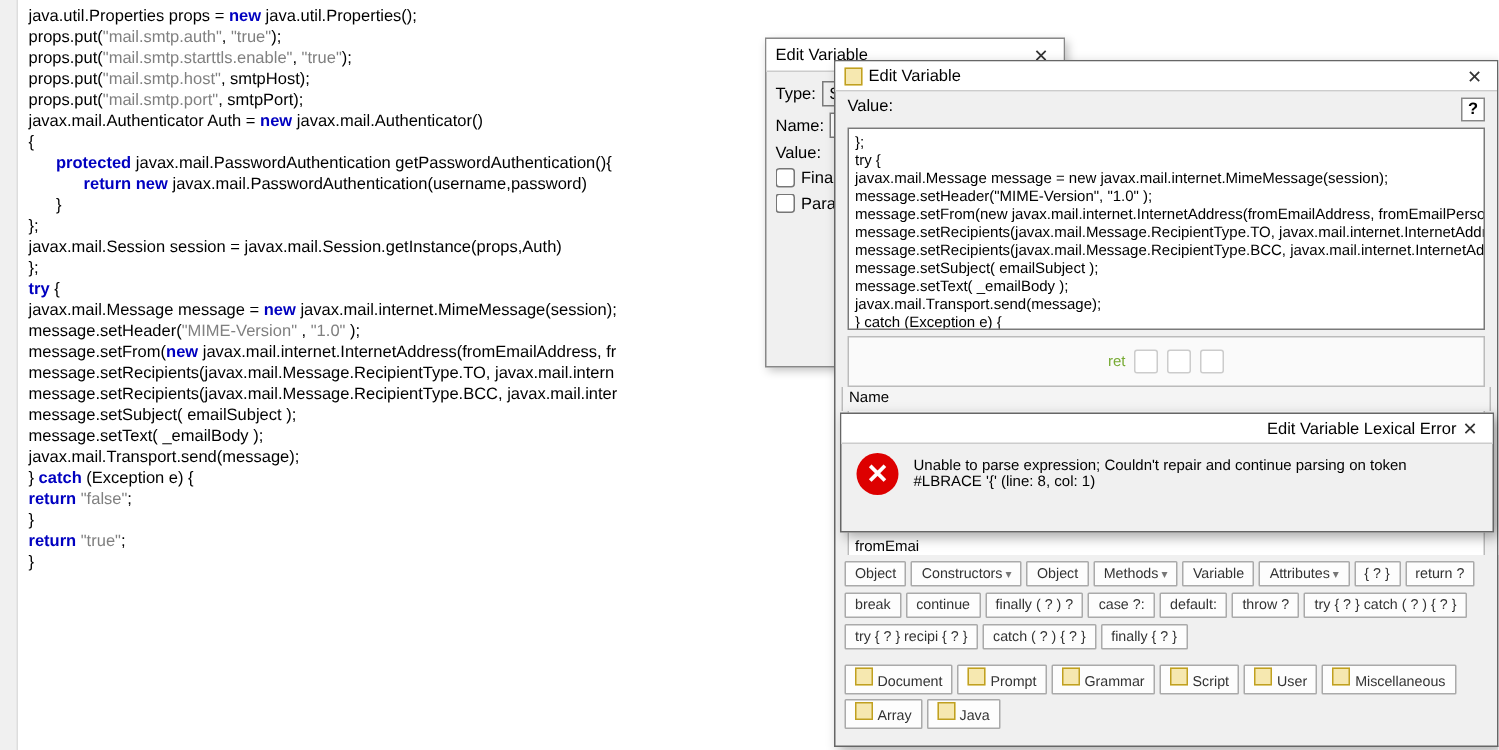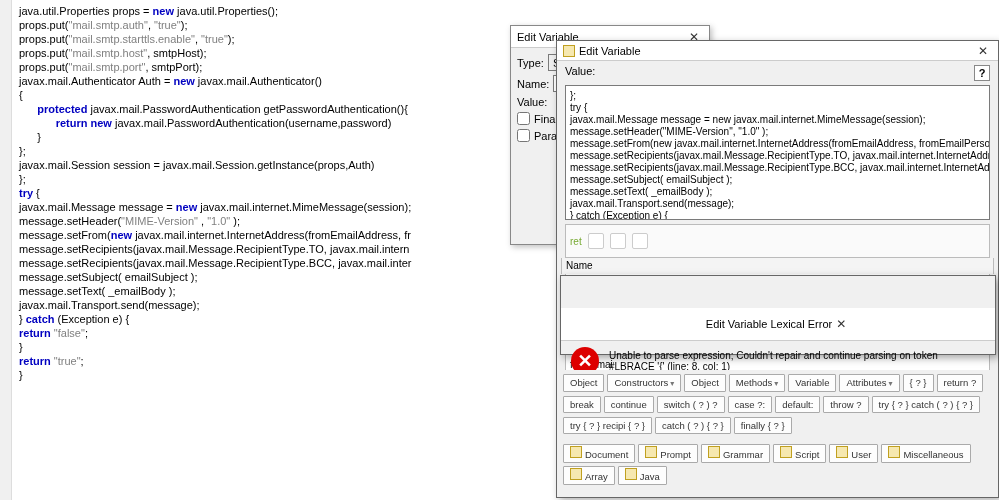--- a/index.html
+++ b/index.html
@@ -11,28 +11,28 @@
 .dialog1 { position: absolute; left: 510px; top: 25px; width: 200px; height: 220px; background: #f0f0f0; border: 1px solid #888; box-shadow: 2px 2px 6px rgba(0,0,0,.25); }
 .dialog1 .titlebar { height: 22px; line-height: 22px; padding: 0 6px; font-size: 11px; display: flex; justify-content: space-between; align-items: center; border-bottom: 1px solid #ccc; background: #fff; }
 .dialog1 .body { padding: 6px; font-size: 11px; }
 .dialog1 .row { display: flex; align-items: center; margin-bottom: 4px; gap: 4px; }
 .dialog1 input[type=text] { flex: 1; border: 1px solid #7a7a7a; height: 17px; font-size: 11px; padding: 0 2px; }
 .dialog1 select { flex: 1; border: 1px solid #7a7a7a; height: 17px; font-size: 11px; }
 .dialog2 { position: absolute; left: 556px; top: 40px; width: 443px; height: 458px; background: #f0f0f0; border: 1px solid #666; box-shadow: 3px 3px 8px rgba(0,0,0,.3); }
 .dialog2 .titlebar { height: 20px; display: flex; align-items: center; padding: 0 6px; font-size: 11px; background: #fff; border-bottom: 1px solid #ccc; gap: 4px; }
 .dialog2 .value-label { padding: 4px 8px; font-size: 11px; display: flex; justify-content: space-between; }
 .dialog2 .value-area { margin: 0 8px 4px 8px; border: 1px solid #7a7a7a; background: #fff; height: 135px; padding: 4px; font-size: 10px; line-height: 12px; color: #000; white-space: pre; overflow: hidden; font-family: Tahoma, sans-serif; }
-.toolbar-row { margin: 0 8px; border: 1px solid #bbb; background: #fafafa; height: 22px; display: flex; align-items: center; gap: 6px; padding: 16px 4px; font-size: 10px; }
+.toolbar-row { margin: 0 8px; border: 1px solid #bbb; background: #fafafa; height: 22px; display: flex; align-items: center; gap: 6px; padding: 16px 4px; font-size: 10px; justify-content: center; }
 .toolbar-row .tbtn { width: 16px; height: 16px; border: 1px solid #ccc; background: #fff; border-radius: 2px; }
 .name-header { margin: 0 4px; border-left: 1px solid #bbb; border-right: 1px solid #bbb; background: #f4f4f4; height: 16px; padding: 0 4px; font-size: 10px; line-height: 16px; }
 .name-list { margin: 0 8px; border: 1px solid #bbb; border-top: none; background: #fff; height: 160px; overflow: hidden; font-size: 10px; line-height: 14px; }
 .name-list .item { padding: 0 4px; }
 .name-list .item.sel { background: #1e5fbf; color: #fff; }
 .error-dialog { position: absolute; left: 560px; top: 275px; width: 436px; height: 80px; background: #f0f0f0; border: 1px solid #666; box-shadow: 3px 3px 8px rgba(0,0,0,.35); }
-.error-dialog .titlebar { height: 33px; display: flex; align-items: center; justify-content: center; padding: 0 6px; font-size: 11px; background: #fff; border-bottom: 1px solid #ccc; margin-top: 32px; }
+.error-dialog .titlebar { height: 20px; display: flex; align-items: center; justify-content: flex-end; padding: 0 6px; font-size: 11px; background: #fff; border-bottom: 1px solid #ccc; }
 .error-dialog .body { display: flex; align-items: center; gap: 10px; padding: 6px 10px; font-size: 10px; }
 .error-dialog .icon { width: 28px; height: 28px; border-radius: 50%; background: #d00; color: #fff; display: flex; align-items: center; justify-content: center; font-weight: bold; font-size: 18px; flex-shrink: 0; }
 .error-dialog .btnrow { text-align: center; }
 .error-dialog button { width: 60px; height: 20px; font-size: 11px; border: 1px solid #0078d7; background: #e5f1fb; }
 .button-panel { position: absolute; left: 556px; top: 370px; width: 443px; height: 128px; background: #f0f0f0; border-left: 1px solid #666; border-right: 1px solid #666; border-bottom: 1px solid #666; padding: 4px 6px; }
 .button-panel .row { display: flex; flex-wrap: wrap; gap: 3px; margin-bottom: 4px; }
 .button-panel .chip { border: 1px solid #aaa; background: #fdfdfd; padding: 1px 6px; font-size: 9.5px; line-height: 13px; color: #333; border-radius: 1px; }
 .button-panel .chip .dd { font-size: 8px; margin-left: 2px; color: #777; }
 .close-x { width: 18px; height: 16px; display: inline-flex; align-items: center; justify-content: center; color: #333; font-size: 12px; border: 1px solid transparent; }
 .help-q { width: 16px; height: 16px; border: 1px solid #888; display: inline-flex; align-items: center; justify-content: center; font-size: 11px; font-weight: bold; background: #fff; }
@@ -135,21 +135,21 @@
       <span class="chip">Object</span>
       <span class="chip">Methods<span class="dd">▾</span></span>
       <span class="chip">Variable</span>
       <span class="chip">Attributes<span class="dd">▾</span></span>
       <span class="chip">{ ? }</span>
       <span class="chip">return ?</span>
     </div>
   <div class="row" id="prow3">
       <span class="chip">break</span>
       <span class="chip">continue</span>
-      <span class="chip">switch ( ? ) ?</span>
+      <span class="chip">finally ( ? ) ?</span>
       <span class="chip">case ?:</span>
       <span class="chip">default:</span>
       <span class="chip">throw ?</span>
       <span class="chip">try { ? } catch ( ? ) { ? }</span>
     </div>
   <div class="row" id="prow4">
       <span class="chip">try { ? } recipi { ? }</span>
       <span class="chip">catch ( ? ) { ? }</span>
       <span class="chip">finally { ? }</span>
     </div>

